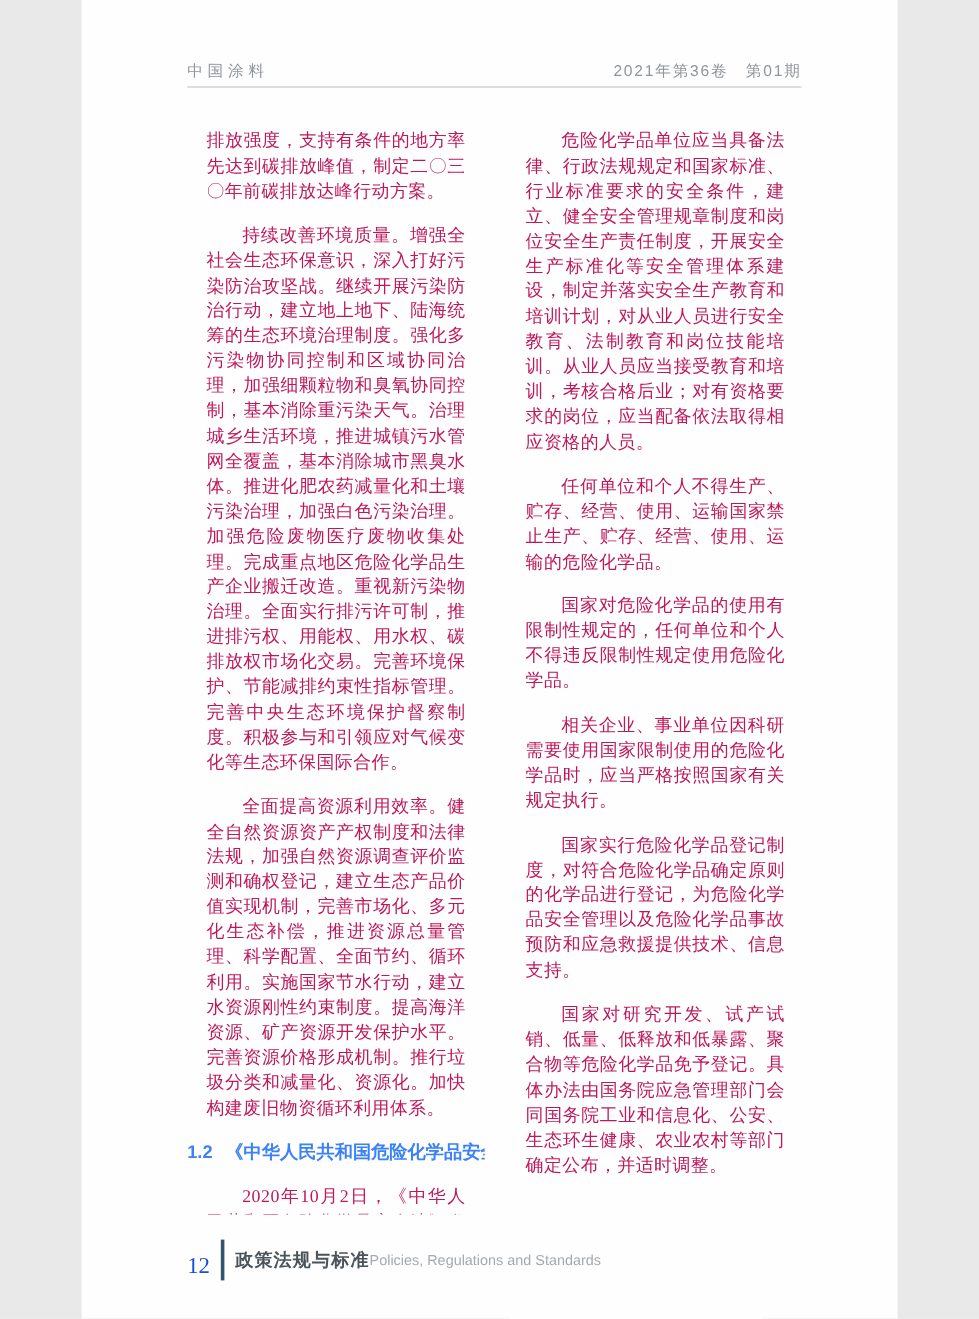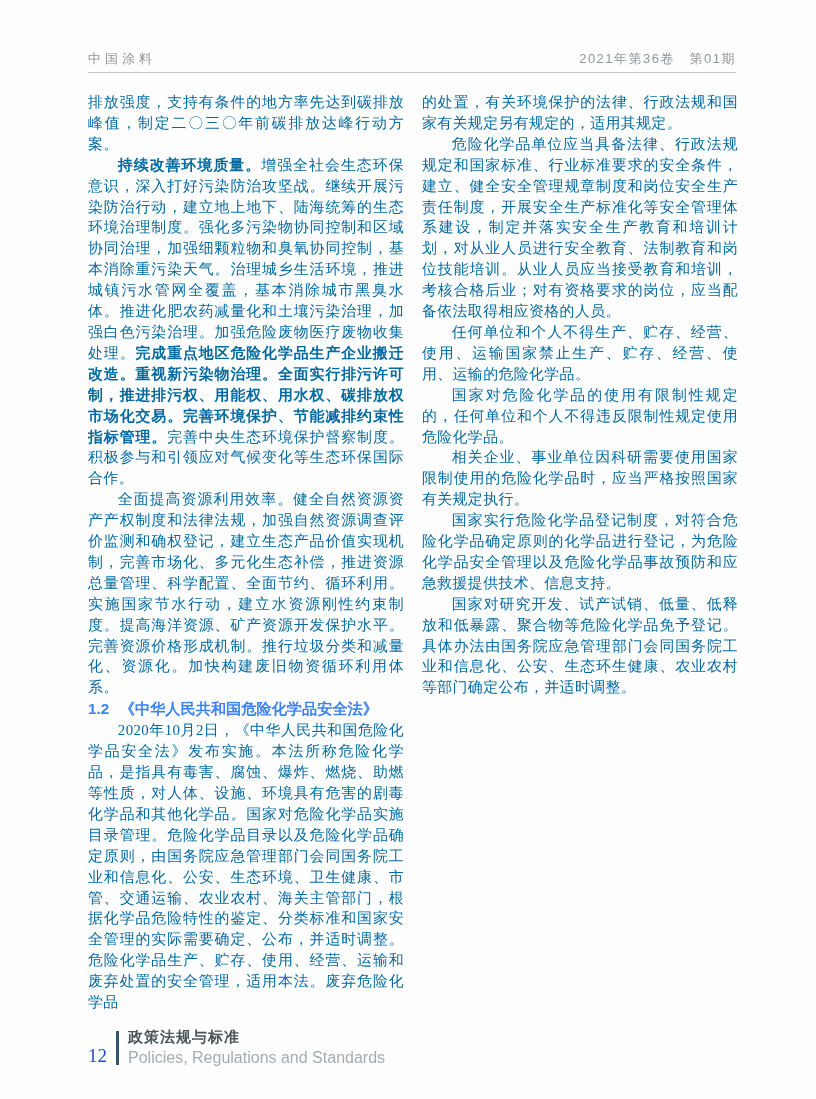--- a/index.html
+++ b/index.html
@@ -1,18 +1,18 @@
 <!DOCTYPE html>
 <html><head>
 <meta charset="utf-8">
 <style>
   html,body{margin:0;padding:0;background:#e9e9e9;}
   .page{
     position:relative;
-    width:816px;height:1099px;
+    width:680px;height:1099px;
     background:#fefefe;
     margin:0 auto;
     overflow:hidden;
     font-family:"Liberation Serif","DejaVu Serif",serif;
   }
   .header{
     position:absolute;top:50px;left:88px;right:80px;
     display:flex;justify-content:space-between;align-items:baseline;
     font-family:"Liberation Sans","DejaVu Sans",sans-serif;
     font-size:13px;color:#8f959b;
@@ -22,30 +22,30 @@
   .rule{
     position:absolute;top:72px;left:88px;right:80px;
     border-bottom:1px solid #c6cacd;
   }
   .columns{
     position:absolute;top:92px;left:88px;right:78px;height:920px;
     display:flex;gap:18px;overflow:hidden;
   }
   .col{flex:1 1 0;overflow:hidden;}
   .para{
-    margin:0;
+    margin:16px;
     font-size:14.9px;
     line-height:20.9px;
-    color:#0369a1;
+    color:#be185d;
     text-align:justify;
     text-justify:inter-ideograph;
     letter-spacing:0.4px;
   }
   .para.indent{text-indent:2em;}
-  .para .b{font-weight:bold;}
+  .para .b{font-weight:normal;}
   .section-heading{
     font-family:"Liberation Sans","DejaVu Sans",sans-serif;
     font-weight:bold;
     font-size:15.2px;
     line-height:22px;
     color:#3b82f6;
     white-space:nowrap;
     overflow:hidden;
   }
   .section-heading .hnum{margin-right:0.7em;}
@@ -53,28 +53,28 @@
     position:absolute;left:88px;bottom:32px;
     display:flex;align-items:center;
   }
   .pnum{
     font-family:"Liberation Serif","DejaVu Serif",serif;
     font-size:19px;color:#1d4ed8;
     margin-right:9px;
     align-self:flex-end;
   }
   .fbar{width:3px;height:34px;background:#33566e;margin-right:9px;}
-  .fsec{display:flex;flex-direction:column;justify-content:center;}
+  .fsec{display:flex;flex-direction:row;justify-content:center;}
   .fcn{
     font-family:"Liberation Sans","DejaVu Sans",sans-serif;
     font-weight:bold;font-size:15px;color:#4b545b;letter-spacing:1px;
   }
   .fen{
     font-family:"Liberation Sans","DejaVu Sans",sans-serif;
-    font-size:16px;color:#a4aab0;margin-top:2px;
+    font-size:12px;color:#a4aab0;margin-top:2px;
   }
 </style>
 </head>
 <body>
 
 <div class="page">
 
   <div class="header">
     <span class="journal-title">中国涂料</span>
     <span class="issue-info">2021年第36卷　第01期</span>
@@ -84,21 +84,20 @@
 
   <div class="columns">
     <div class="col">
         <p class="para"><span>排放强度，支持有条件的地方率先达到碳排放峰值，制定二〇三〇年前碳排放达峰行动方案。</span></p>
         <p class="para indent"><span class="b">持续改善环境质量。</span><span>增强全社会生态环保意识，深入打好污染防治攻坚战。继续开展污染防治行动，建立地上地下、陆海统筹的生态环境治理制度。强化多污染物协同控制和区域协同治理，加强细颗粒物和臭氧协同控制，基本消除重污染天气。治理城乡生活环境，推进城镇污水管网全覆盖，基本消除城市黑臭水体。推进化肥农药减量化和土壤污染治理，加强白色污染治理。加强危险废物医疗废物收集处理。</span><span class="b">完成重点地区危险化学品生产企业搬迁改造。重视新污染物治理。全面实行排污许可制，推进排污权、用能权、用水权、碳排放权市场化交易。完善环境保护、节能减排约束性指标管理。</span><span>完善中央生态环境保护督察制度。积极参与和引领应对气候变化等生态环保国际合作。</span></p>
         <p class="para indent"><span>全面提高资源利用效率。健全自然资源资产产权制度和法律法规，加强自然资源调查评价监测和确权登记，建立生态产品价值实现机制，完善市场化、多元化生态补偿，推进资源总量管理、科学配置、全面节约、循环利用。实施国家节水行动，建立水资源刚性约束制度。提高海洋资源、矿产资源开发保护水平。完善资源价格形成机制。推行垃圾分类和减量化、资源化。加快构建废旧物资循环利用体系。</span></p>
         <div class="section-heading"><span class="hnum">1.2</span><span>《中华人民共和国危险化学品安全法》</span></div>
         <p class="para indent"><span>2020年10月2日，《中华人民共和国危险化学品安全法》发布实施。本法所称危险化学品，是指具有毒害、腐蚀、爆炸、燃烧、助燃等性质，对人体、设施、环境具有危害的剧毒化学品和其他化学品。国家对危险化学品实施目录管理。危险化学品目录以及危险化学品确定原则，由国务院应急管理部门会同国务院工业和信息化、公安、生态环境、卫生健康、市管、交通运输、农业农村、海关主管部门，根据化学品危险特性的鉴定、分类标准和国家安全管理的实际需要确定、公布，并适时调整。危险化学品生产、贮存、使用、经营、运输和废弃处置的安全管理，适用本法。废弃危险化学品</span></p>
       </div>
     <div class="col">
-        <p class="para"><span>的处置，有关环境保护的法律、行政法规和国家有关规定另有规定的，适用其规定。</span></p>
         <p class="para indent"><span>危险化学品单位应当具备法律、行政法规规定和国家标准、行业标准要求的安全条件，建立、健全安全管理规章制度和岗位安全生产责任制度，开展安全生产标准化等安全管理体系建设，制定并落实安全生产教育和培训计划，对从业人员进行安全教育、法制教育和岗位技能培训。从业人员应当接受教育和培训，考核合格后业；对有资格要求的岗位，应当配备依法取得相应资格的人员。</span></p>
         <p class="para indent"><span>任何单位和个人不得生产、贮存、经营、使用、运输国家禁止生产、贮存、经营、使用、运输的危险化学品。</span></p>
         <p class="para indent"><span>国家对危险化学品的使用有限制性规定的，任何单位和个人不得违反限制性规定使用危险化学品。</span></p>
         <p class="para indent"><span>相关企业、事业单位因科研需要使用国家限制使用的危险化学品时，应当严格按照国家有关规定执行。</span></p>
         <p class="para indent"><span>国家实行危险化学品登记制度，对符合危险化学品确定原则的化学品进行登记，为危险化学品安全管理以及危险化学品事故预防和应急救援提供技术、信息支持。</span></p>
         <p class="para indent"><span>国家对研究开发、试产试销、低量、低释放和低暴露、聚合物等危险化学品免予登记。具体办法由国务院应急管理部门会同国务院工业和信息化、公安、生态环生健康、农业农村等部门确定公布，并适时调整。</span></p>
       </div>
   </div>
 
   <div class="footer">

